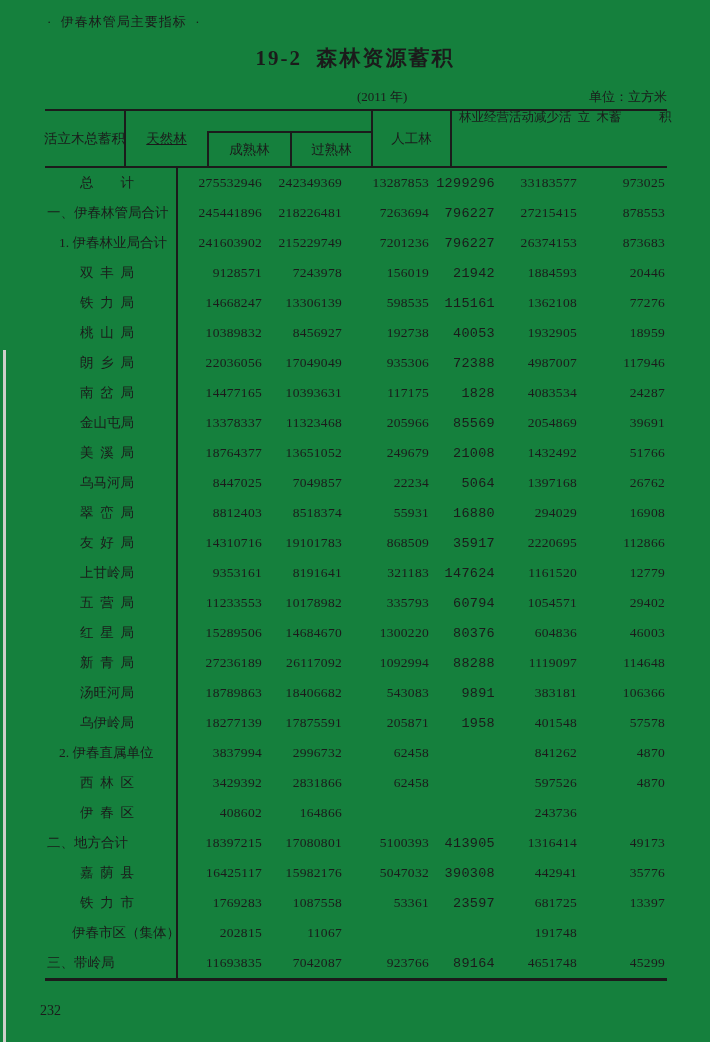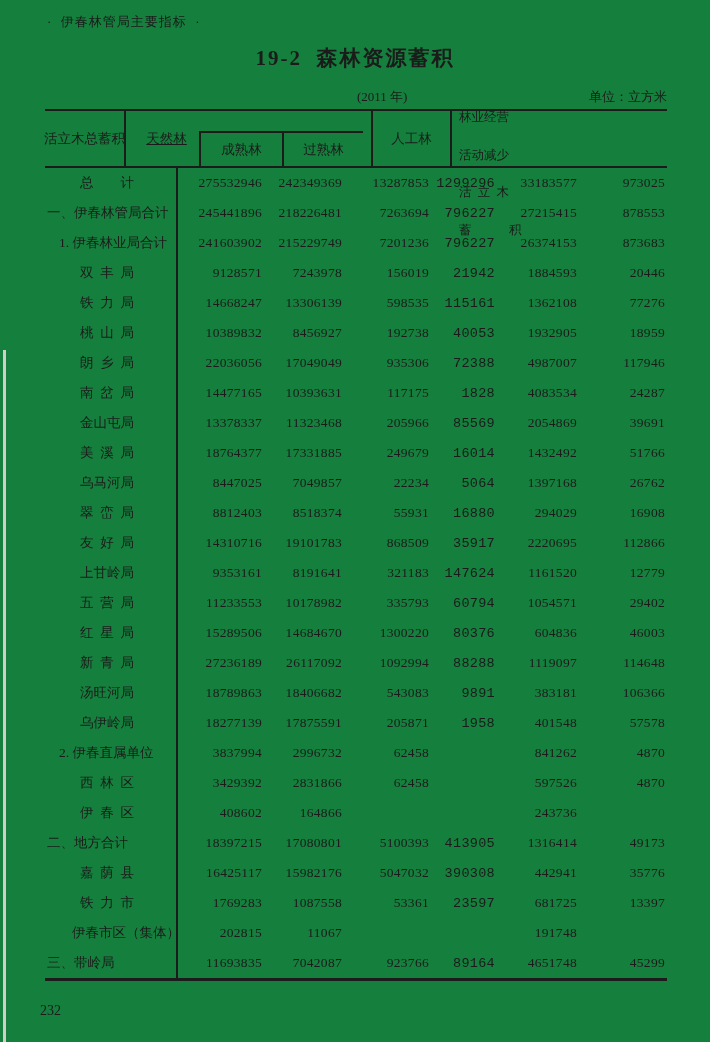--- a/index.html
+++ b/index.html
@@ -21,27 +21,27 @@
            border-top:2px solid #1b1b1b; border-bottom:3px solid #1b1b1b; }
 
   
   .thead { display:flex; height:57px; border-bottom:2px solid #1b1b1b; font-size:13.5px; }
   .hcell { display:flex; align-items:center; justify-content:center; white-space:pre; }
   .h-name { width:133px; border-right:2px solid #1b1b1b; }
   .h-c1   { width:81px;  border-right:2px solid #1b1b1b; }
   .h-group{ width:245px; position:relative; }
   .h-natural { position:absolute; left:0; top:0; height:100%; width:81px;
                display:flex; align-items:center; justify-content:center; white-space:pre;text-decoration:underline; }
-  .h-subbox { position:absolute; right:8px; top:20px; bottom:0; width:164px;
+  .h-subbox { position:absolute; right:0; top:20px; bottom:0; width:164px;
               border-top:2px solid #1b1b1b; border-left:2px solid #1b1b1b; display:flex; }
   .h-mature { width:83px; border-right:2px solid #1b1b1b; display:flex; align-items:center; justify-content:center; white-space:pre; }
   .h-overmature { flex:1; display:flex; align-items:center; justify-content:center; white-space:pre; }
   .h-c5   { width:81px; border-left:2px solid #1b1b1b; border-right:2px solid #1b1b1b; }
-  .h-c6   { width:82px; display:flex; flex-direction:column; justify-content:flex-start;
-            padding-left:7px; font-size:12.5px; line-height:13.5px;gap:24px; }
+  .h-c6   { width:82px; display:flex; justify-content:flex-start;
+            padding-left:7px; font-size:12.5px; line-height:13.5px; }
   .h-c6 div { white-space:pre; }
 
   
   .row { display:flex; height:30px; align-items:stretch; font-size:13.5px; }
   .name-cell { width:133px; border-right:2px solid #1b1b1b; display:flex; align-items:center;
                white-space:pre; }
   .ind0 { padding-left:2px; }
   .ind1 { padding-left:14px; }
   .ind2 { padding-left:35px; }
   .ind3 { padding-left:27px; }
@@ -156,23 +156,23 @@
           <div class="val v0">13378337</div>
           <div class="val v1">11323468</div>
           <div class="val v2">205966</div>
           <div class="val v3">85569</div>
           <div class="val v4">2054869</div>
           <div class="val v5">39691</div>
         </div>
         <div class="row">
           <div class="name-cell ind2">美  溪  局</div>
           <div class="val v0">18764377</div>
-          <div class="val v1">17331885</div>
+          <div class="val v1">13651052</div>
           <div class="val v2">249679</div>
-          <div class="val v3">16014</div>
+          <div class="val v3">21008</div>
           <div class="val v4">1432492</div>
           <div class="val v5">51766</div>
         </div>
         <div class="row">
           <div class="name-cell ind2">乌马河局</div>
           <div class="val v0">8447025</div>
           <div class="val v1">7049857</div>
           <div class="val v2">22234</div>
           <div class="val v3">5064</div>
           <div class="val v4">1397168</div>

